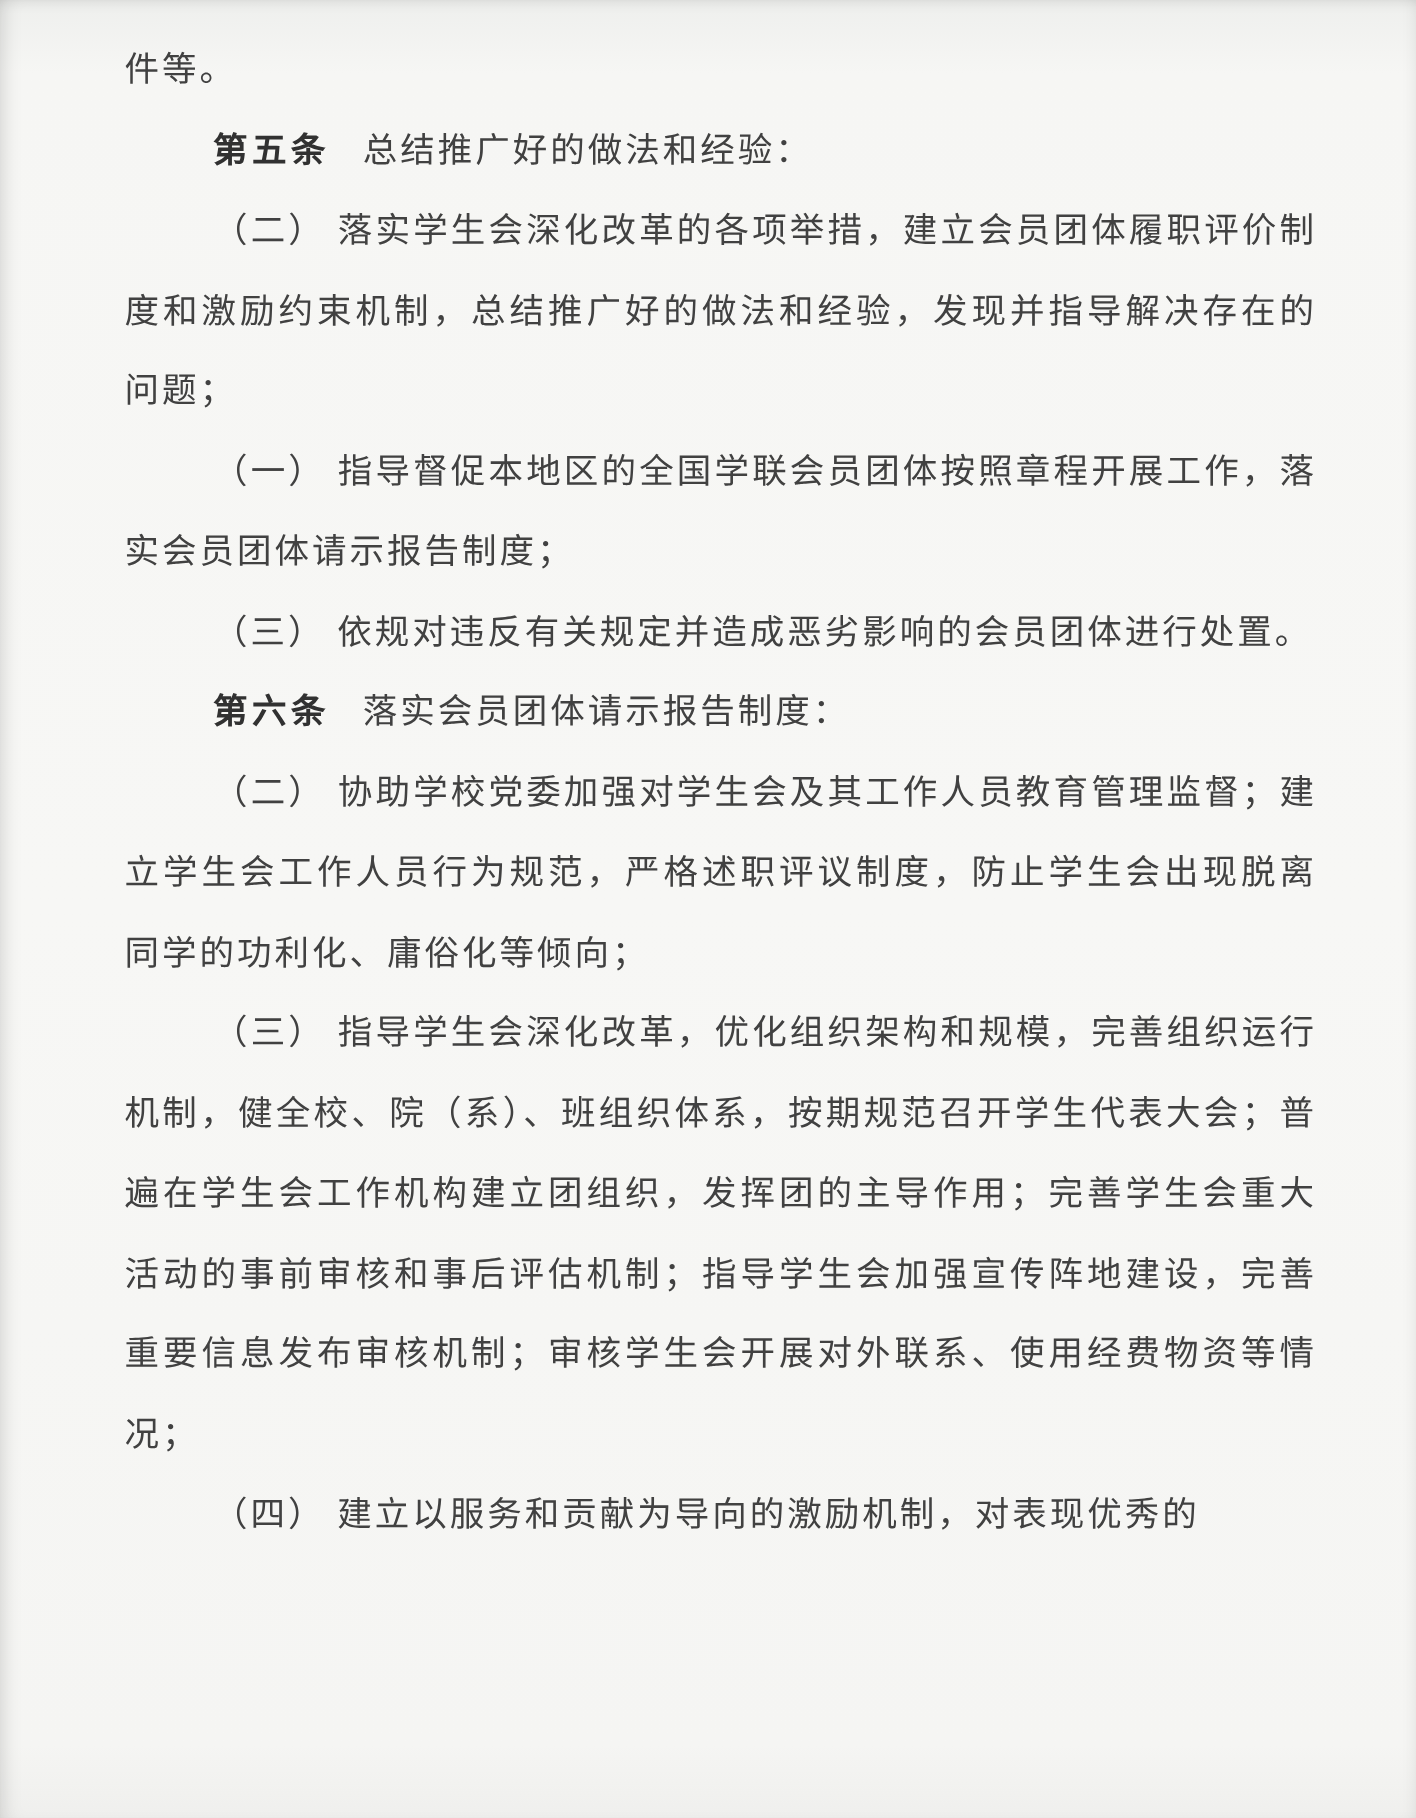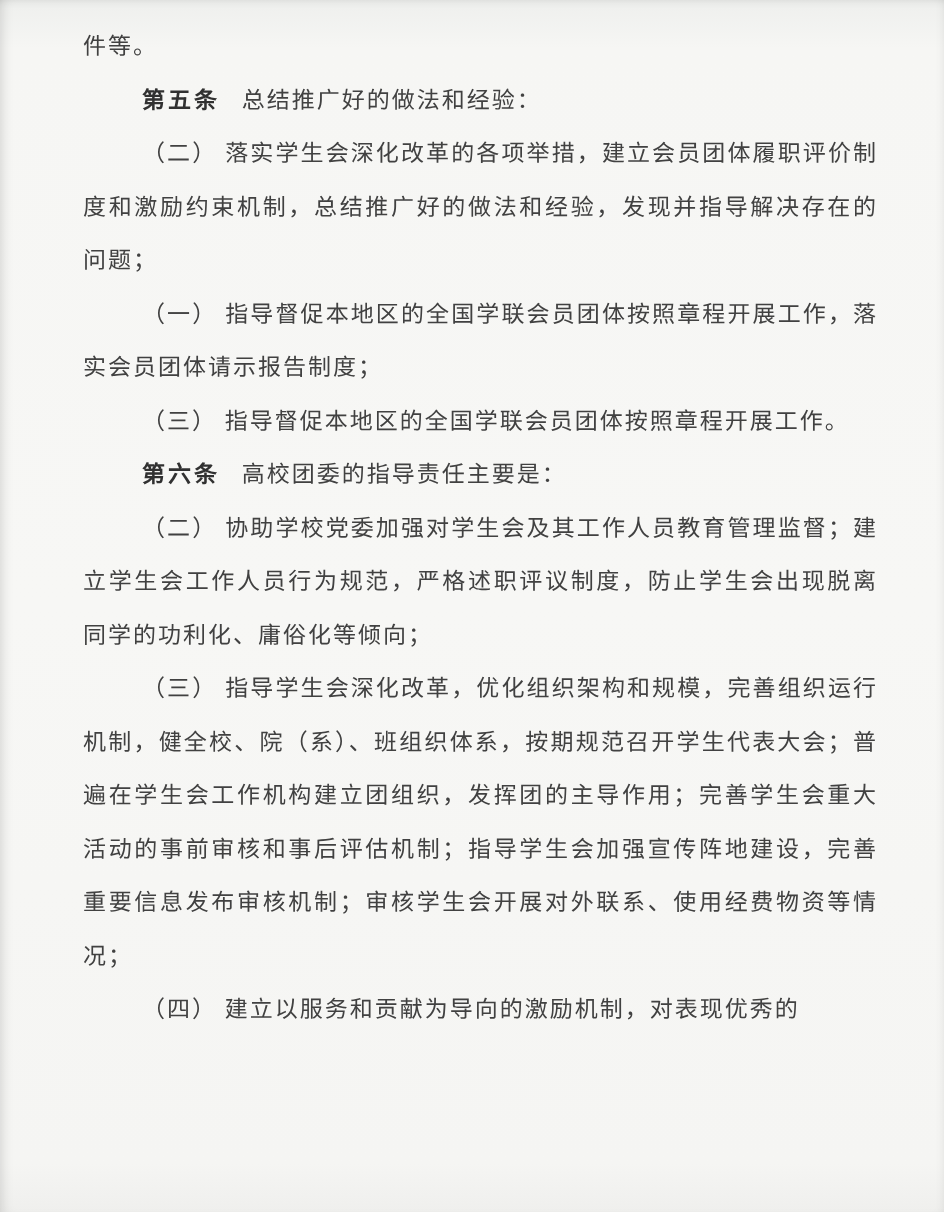--- a/index.html
+++ b/index.html
@@ -45,23 +45,23 @@
 
 <div class="page">
   <p>件等。</p>
 
   <p class="indent"><span class="article-no">第五条</span><span>总结推广好的做法和经验：</span></p>
 
   <p class="indent">（二） 落实学生会深化改革的各项举措，建立会员团体履职评价制度和激励约束机制，总结推广好的做法和经验，发现并指导解决存在的问题；</p>
 
   <p class="indent">（一） 指导督促本地区的全国学联会员团体按照章程开展工作，落实会员团体请示报告制度；</p>
 
-  <p class="indent">（三） 指导督促本地区的全国学联会员团体按照章程开展工作。</p>
+  <p class="indent">（三） 依规对违反有关规定并造成恶劣影响的会员团体进行处置。</p>
 
-  <p class="indent"><span class="article-no">第六条</span><span>高校团委的指导责任主要是：</span></p>
+  <p class="indent"><span class="article-no">第六条</span><span>落实会员团体请示报告制度：</span></p>
 
 
   <p class="indent">（二） 协助学校党委加强对学生会及其工作人员教育管理监督；建立学生会工作人员行为规范，严格述职评议制度，防止学生会出现脱离同学的功利化、庸俗化等倾向；</p>
 
   <p class="indent">（三） 指导学生会深化改革，优化组织架构和规模，完善组织运行机制，健全校、院（系）、班组织体系，按期规范召开学生代表大会；普遍在学生会工作机构建立团组织，发挥团的主导作用；完善学生会重大活动的事前审核和事后评估机制；指导学生会加强宣传阵地建设，完善重要信息发布审核机制；审核学生会开展对外联系、使用经费物资等情况；</p>
 
   <p class="indent">（四） 建立以服务和贡献为导向的激励机制，对表现优秀的</p>
 </div>
 
 </body></html>

